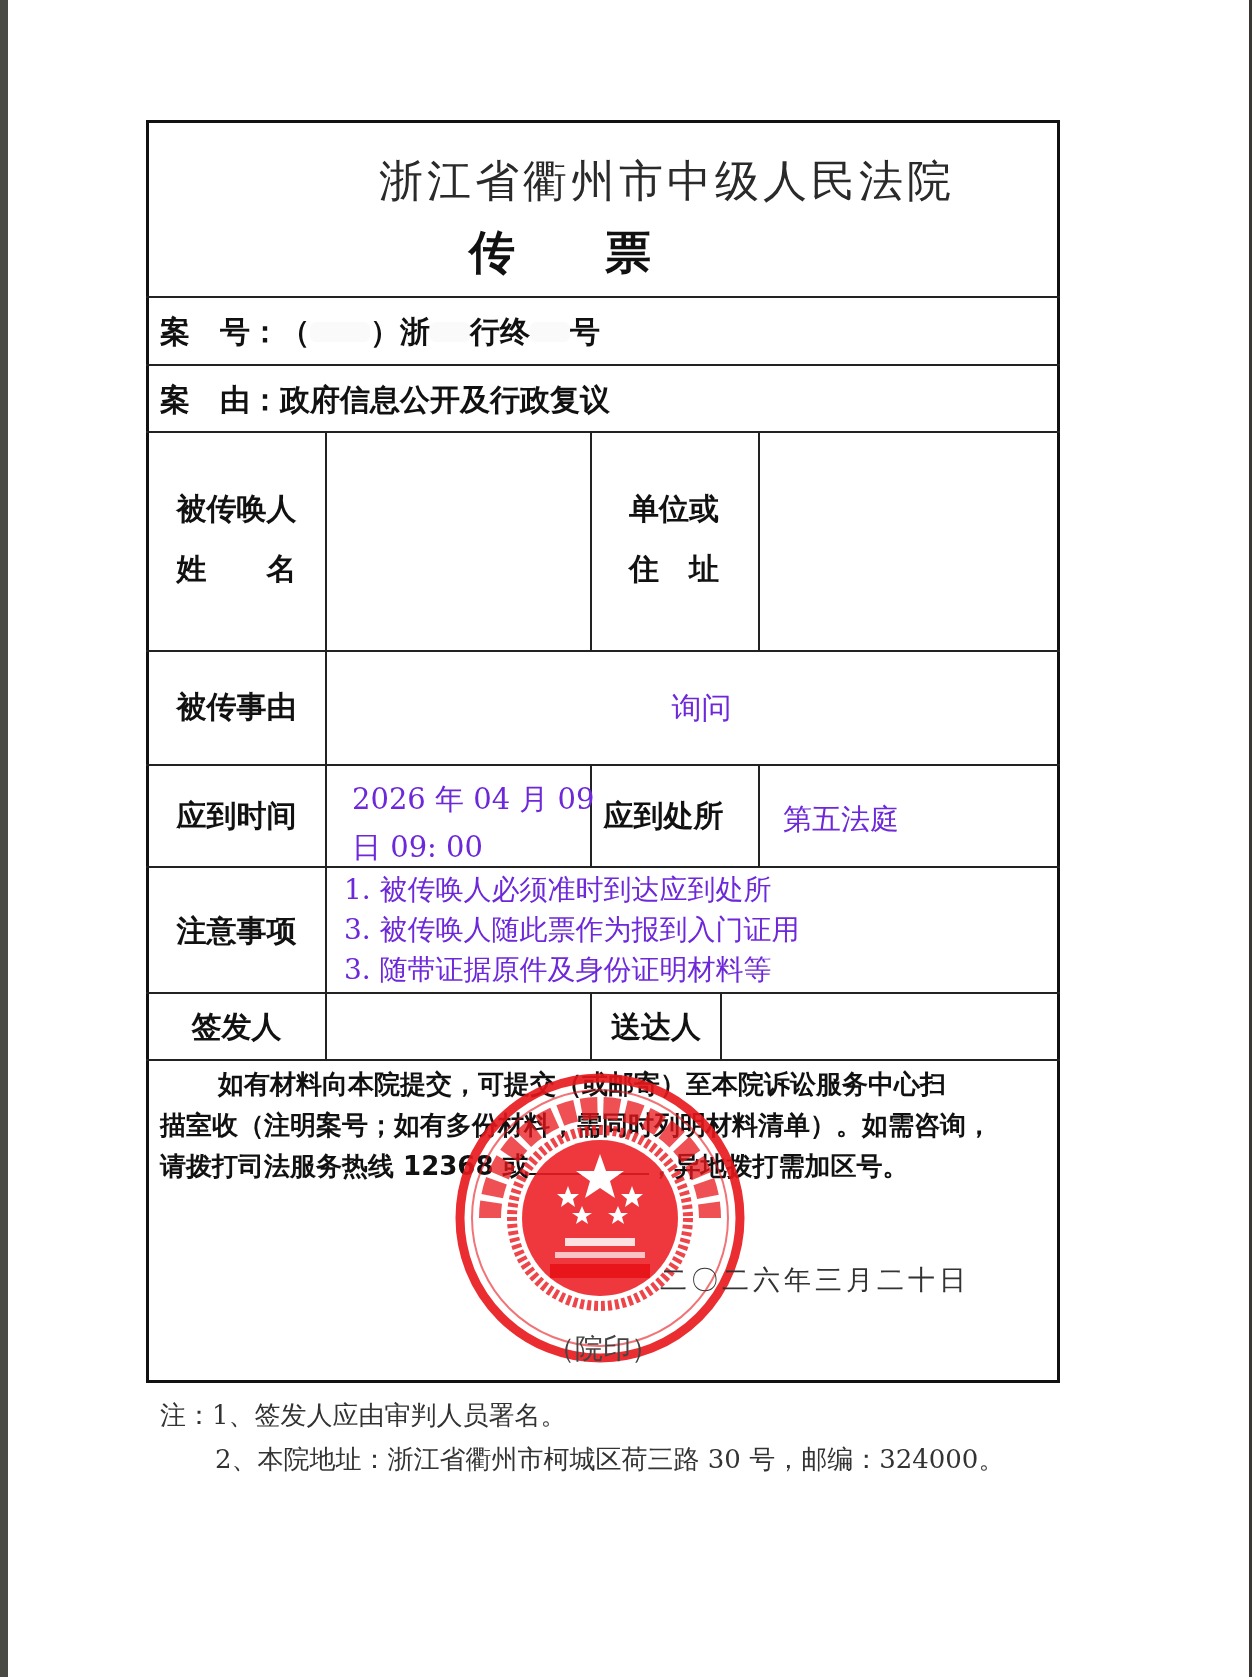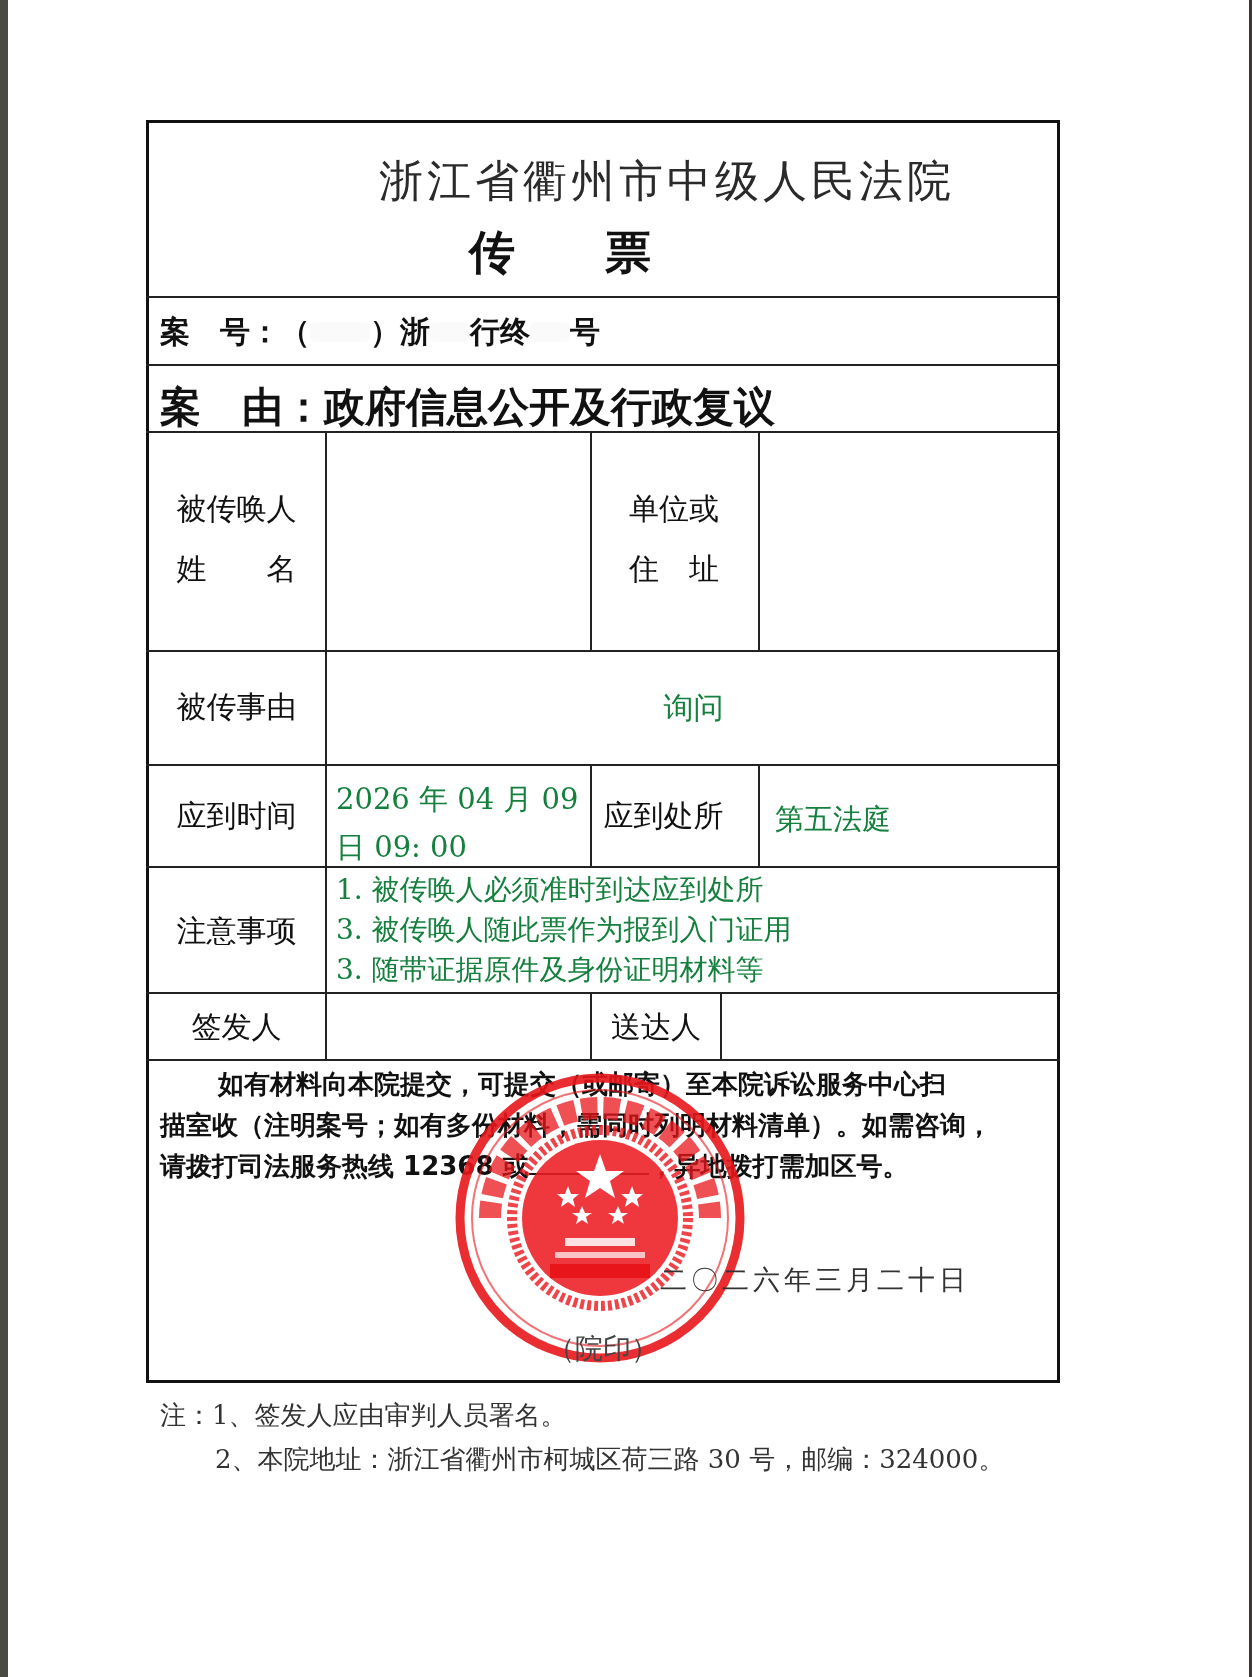--- a/index.html
+++ b/index.html
@@ -14,22 +14,22 @@
 
   .frame { position: absolute; left: 146px; top: 120px; width: 914px; height: 1263px;
            border: 3px solid #111; box-sizing: border-box; }
   .hline { position: absolute; height: 2px; background: #222; }
   .vline { position: absolute; width: 2px; background: #222; }
 
   .txt { position: absolute; white-space: nowrap; }
   .court { left: 146px; width: 1042px; top: 152px; text-align: center; font-size: 44px; letter-spacing: 4px; color: #2a2a2a; font-weight: normal; }
   .doctitle { left: 146px; width: 828px; top: 222px; text-align: center; font-size: 46px; font-weight: bold; color: #111; }
   .doctitle span.gap { display: inline-block; width: 90px; }
-  .lbl { position: absolute; font-size: 30px; color: #111; text-align: center; line-height: 1.25; font-weight: normal; font-family: "DejaVu Sans", "Liberation Sans", sans-serif; }
-  .val { position: absolute; font-size: 29px; color: #15803d; }
+  .lbl { position: absolute; font-size: 30px; color: #111; text-align: center; line-height: 1.25; font-weight: bold; font-family: "DejaVu Sans", "Liberation Sans", sans-serif; }
+  .val { position: absolute; font-size: 29px; color: #6d28d9; margin-left: 8px; }
   .redact { display: inline-block; background: #fafafa; border-radius: 6px; }
 
   .notice { position: absolute; left: 160px; width: 890px; font-size: 26px; line-height: 41px;
             font-weight: bold; color: #111; font-family: "DejaVu Sans", "Liberation Sans", sans-serif; }
   .notice .indent { display: inline-block; width: 58px; }
   .blankline { display: inline-block; width: 120px; border-bottom: 2px solid #111; height: 22px; vertical-align: baseline; }
 
   .seal { position: absolute; left: 450px; top: 1068px; width: 300px; height: 300px; }
   .date { position: absolute; left: 146px; width: 824px; top: 1262px; text-align: right; font-size: 27px; color: #333; letter-spacing: 4px; }
   .yinlabel { position: absolute; left: 146px; width: 914px; top: 1330px; text-align: center; font-size: 28px; color: #444; }
@@ -65,41 +65,41 @@
 
   <div class="txt court">浙江省衢州市中级人民法院</div>
   <div class="txt doctitle">
     <span>传</span><span class="gap"></span><span>票</span>
   </div>
 
   <div class="txt" style="left:160px;top:312px;font-size:30px;color:#111;font-family:'DejaVu Sans','Liberation Sans',sans-serif;font-weight:bold;">
     <span>案　号：</span><span>（</span><span class="redact" style="width:60px;height:20px;"></span><span>）浙</span><span class="redact" style="width:40px;height:20px;"></span><span>行终</span><span class="redact" style="width:40px;height:20px;"></span><span>号</span>
   </div>
 
-  <div class="txt" style="left:160px;top:380px;font-size:41px;color:#111;font-family:'DejaVu Sans','Liberation Sans',sans-serif;font-weight:bold;">
+  <div class="txt" style="left:160px;top:380px;font-size:30px;color:#111;font-family:'DejaVu Sans','Liberation Sans',sans-serif;font-weight:bold;">
     <span>案　由：</span><span>政府信息公开及行政复议</span>
   </div>
 
   <div class="lbl" style="left:148px;width:177px;top:490px;">
     <div>被传唤人</div>
     <div style="margin-top:22px;">姓　　名</div>
   </div>
   <div class="val" style="left:340px;top:490px;width:230px;height:100px;"></div>
 
   <div class="lbl" style="left:592px;width:164px;top:490px;">
     <div>单位或</div>
     <div style="margin-top:22px;">住　址</div>
   </div>
   <div class="val" style="left:775px;top:470px;width:270px;height:150px;"></div>
 
   <div class="lbl" style="left:148px;width:177px;top:688px;">被传事由</div>
   <div class="val" style="left:327px;width:733px;top:688px;text-align:center;font-size:30px;">询问</div>
 
   <div class="lbl" style="left:148px;width:177px;top:797px;">应到时间</div>
-  <div class="val" style="left:336px;top:775px;line-height:48px;">
+  <div class="val" style="left:344px;top:775px;line-height:48px;">
     <div>2026 年 04 月 09</div>
     <div>日 09: 00</div>
   </div>
   <div class="lbl" style="left:592px;width:143px;top:797px;">应到处所</div>
   <div class="val" style="left:775px;top:800px;">第五法庭</div>
 
   <div class="lbl" style="left:148px;width:177px;top:912px;">注意事项</div>
   <div class="val" style="left:336px;top:870px;line-height:40px;font-size:28px;">
     <div>1. 被传唤人必须准时到达应到处所</div>
     <div>3. 被传唤人随此票作为报到入门证用</div>

